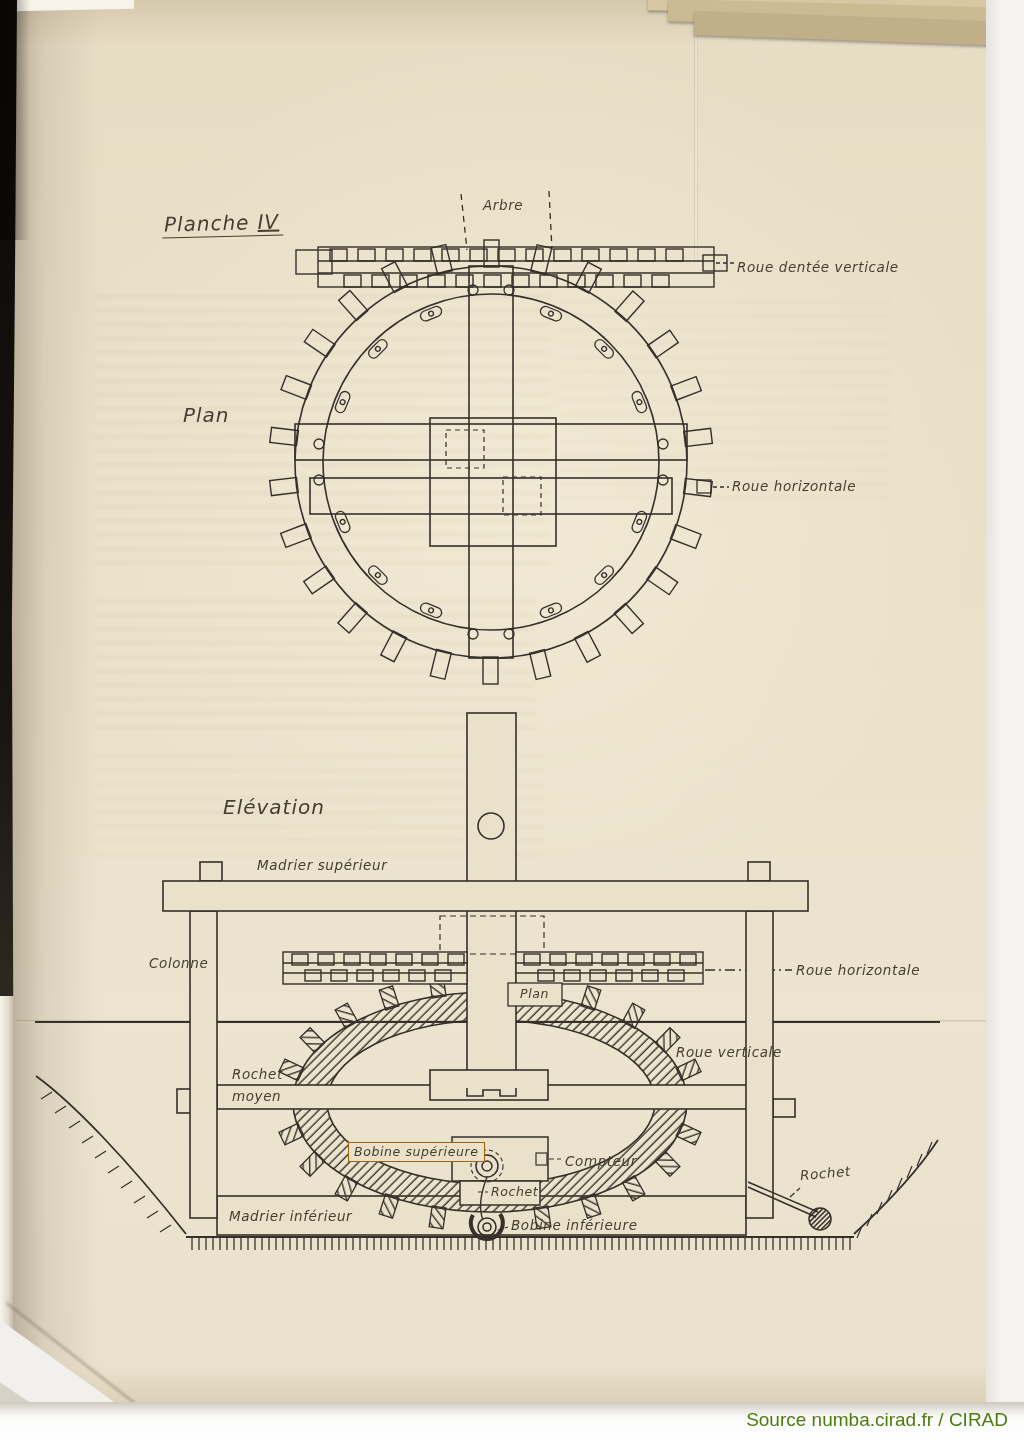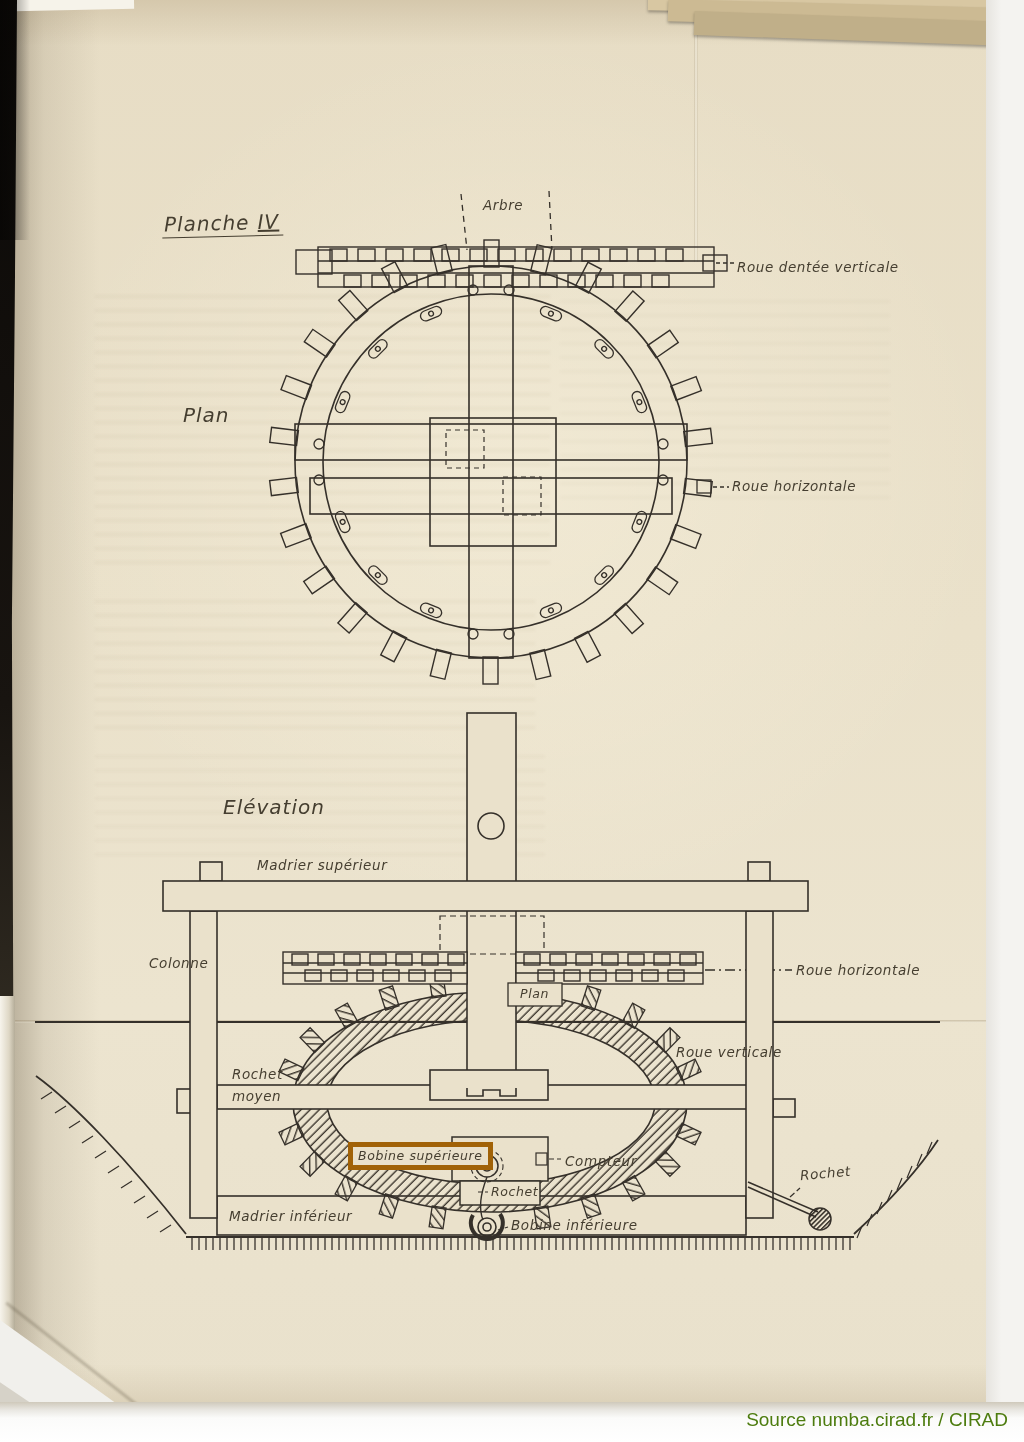--- a/index.html
+++ b/index.html
@@ -338,21 +338,21 @@
   <div class="lbl small" style="left:732px;top:478px;">Roue horizontale</div>
 
   <div class="lbl big" style="left:223px;top:795px;">Elévation</div>
   <div class="lbl small" style="left:257px;top:857px;">Madrier supérieur</div>
   <div class="lbl small" style="left:149px;top:955px;">Colonne</div>
   <div class="lbl small" style="left:796px;top:962px;">Roue horizontale</div>
   <div class="lbl tiny" style="left:520px;top:986px;">Plan</div>
   <div class="lbl small" style="left:668px;top:1044px;margin-left:8px;">Roue verticale</div>
   <div class="lbl small" style="left:232px;top:1066px;">Rochet</div>
   <div class="lbl small" style="left:232px;top:1088px;">moyen</div>
-  <div class="lbl tiny" style="left:348px;top:1142px;background:#eae1cb;padding:1px 5px 2px 5px;border:5px solid #a16207;">Bobine supérieure</div>
+  <div class="lbl tiny" style="left:348px;top:1142px;background:#eae1cb;padding:1px 5px 2px 5px;border:1px solid #a16207;">Bobine supérieure</div>
   <div class="lbl small" style="left:565px;top:1153px;">Compteur</div>
   <div class="lbl tiny" style="left:491px;top:1184px;">Rochet</div>
   <div class="lbl small" id="rochet-lbl" style="left:800px;top:1165px;">Rochet</div>
   <div class="lbl small" style="left:229px;top:1208px;">Madrier inférieur</div>
   <div class="lbl small" style="left:511px;top:1217px;">Bobine inférieure</div>
 
   <div class="stack stack1"></div>
   <div class="stack stack2"></div>
   <div class="stack stack3"></div>
   <div class="tl-sliver"></div>

